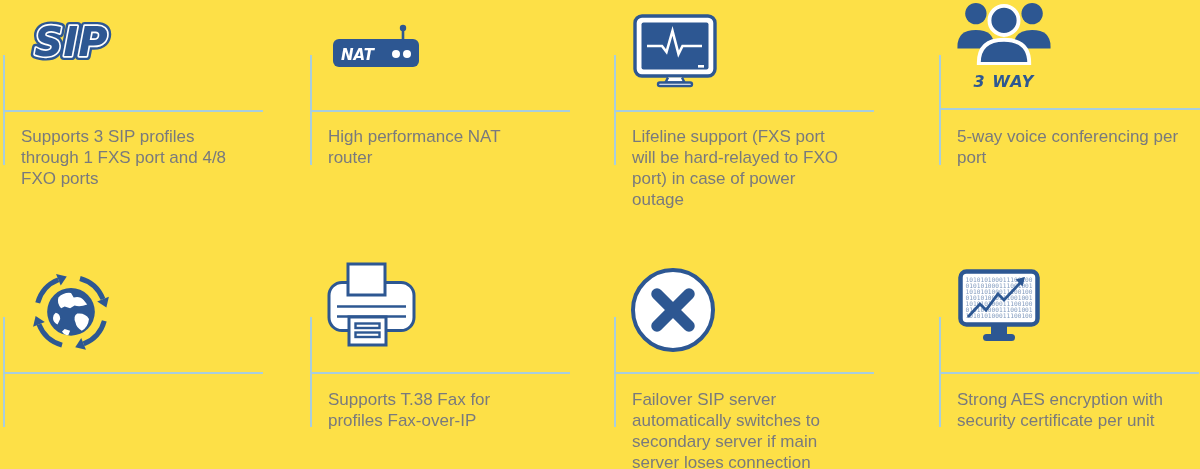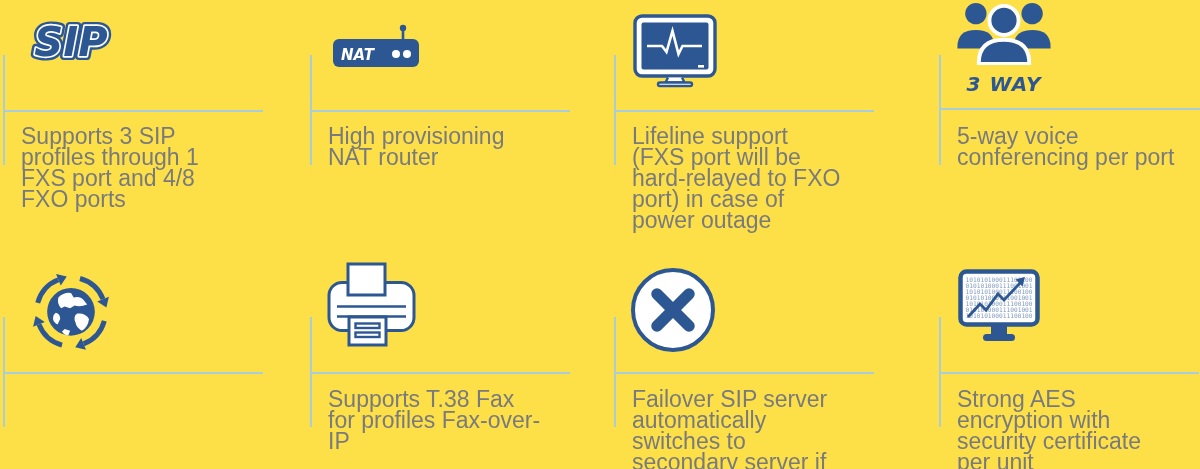--- a/index.html
+++ b/index.html
@@ -9,39 +9,39 @@
   .c1{left:3px}.c2{left:310px}.c3{left:614px}.c4{left:939px}
   .r1{top:0;height:240px}.r2{top:240px;height:229px}
   .vline{position:absolute;left:0;width:2px;background:var(--rule,#a8cede);}
   .r1 .vline{top:55px;height:110px}
   .r2 .vline{top:77px;height:110px}
   .hline{position:absolute;left:0;height:2px;width:260px;background:var(--rule,#a8cede);}
   .r1 .hline{top:110px}
   .r2 .hline{top:132px}
   .r1.c4 .hline{width:300px;top:108px}
   .feature-text{position:absolute;left:18px;max-width:214px;color:var(--body_text,#797a7d);
-                font-size:23px;line-height:21px;letter-spacing:0;}
+                font-size:17px;line-height:21px;letter-spacing:0;}
   .r1 .feature-text{top:126px}
   .r2 .feature-text{top:149px}
   .f-lifeline .feature-text{max-width:211px}
   .f-three-way .feature-text{max-width:226px}
   .f-provisioning .feature-text{max-width:226px}
   .icon{position:absolute;}
   
   .fa{fill:var(--accent,#2d5792);}
   .so{stroke:var(--accent,#2d5792);fill:none;}
   .fw{fill:#fff;}
   .sip-outer{fill:none;stroke:var(--accent,#2d5792);stroke-width:9;stroke-linejoin:round;}
   .sip-inner{fill:var(--accent,#2d5792);stroke:#fff;stroke-width:3.6;paint-order:stroke;stroke-linejoin:round;}
   .sip-text{font-family:"DejaVu Sans", sans-serif;font-weight:bold;font-style:italic;font-size:44px;}
   .nat-text{font-family:"DejaVu Sans", sans-serif;font-weight:bold;font-style:italic;font-size:15px;fill:#fff;}
   .bin-text{font-family:"DejaVu Sans Mono", monospace;font-size:6.2px;fill:var(--accent,#2d5792);opacity:.6;}
   .threeway-label{width:100px;margin-top:3px;text-align:center;color:var(--accent,#2d5792);
                   font-family:"DejaVu Sans", sans-serif;font-weight:bold;font-style:italic;
-                  font-size:20px;letter-spacing:1px;}
+                  font-size:16px;letter-spacing:1px;}
 </style>
 </head>
 <body>
 
 <div class="canvas">
 
   <div class="feature r1 c1 f-sip-profiles">
     <div class="icon" style="left:26px;top:14px">
       <svg width="84" height="54" viewBox="0 0 92 58">
         <text x="46" y="45" text-anchor="middle" class="sip-text sip-outer">SIP</text>
@@ -59,21 +59,21 @@
         <line x1="71" y1="16" x2="71" y2="6" class="so" stroke-width="2.6"></line>
         <circle cx="71" cy="5" r="3.2" class="fa"></circle>
         <rect x="1" y="16" width="86" height="28" rx="6" class="fa"></rect>
         <text x="9" y="37" class="nat-text">NAT</text>
         <circle cx="64" cy="31" r="4" fill="#fff"></circle>
         <circle cx="75" cy="31" r="4" fill="#fff"></circle>
       </svg>
     </div>
     <div class="vline"></div>
     <div class="hline"></div>
-    <div class="feature-text">High provisioning NAT router</div>
+    <div class="feature-text">High performance NAT router</div>
   </div>
 
   <div class="feature r1 c3 f-lifeline">
     <div class="icon" style="left:19px;top:14px">
       <svg width="84" height="74" viewBox="0 0 84 74">
         <rect x="2" y="2" width="80" height="60" rx="7" class="so fw" stroke-width="3.4"></rect>
         <rect x="8.5" y="8.5" width="67" height="47" rx="2" class="fa"></rect>
         <polyline points="14,32 29,32 33.5,38 39.5,17 45.5,40 49.5,32 69,32" fill="none" stroke="#fff" stroke-width="2.6"></polyline>
         <rect x="65" y="51" width="6" height="2.6" fill="#fff"></rect>
         <path d="M35,63.5 L32.5,68.5 H51.5 L49,63.5" class="so fw" stroke-width="2.4"></path>

